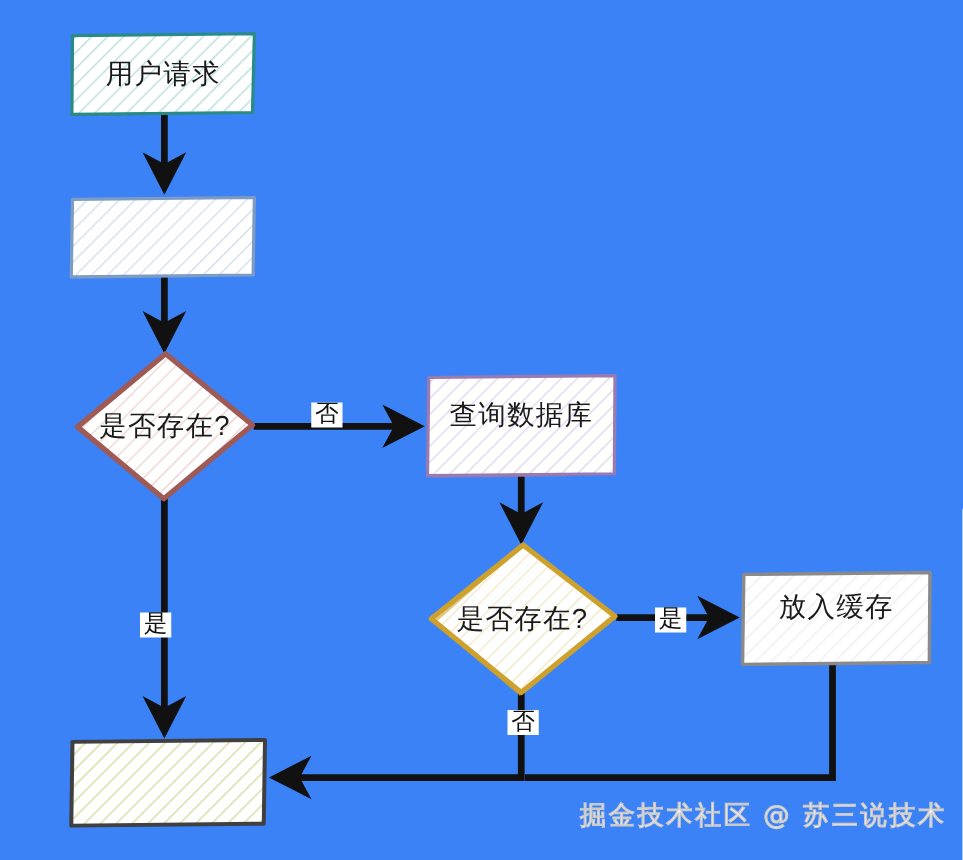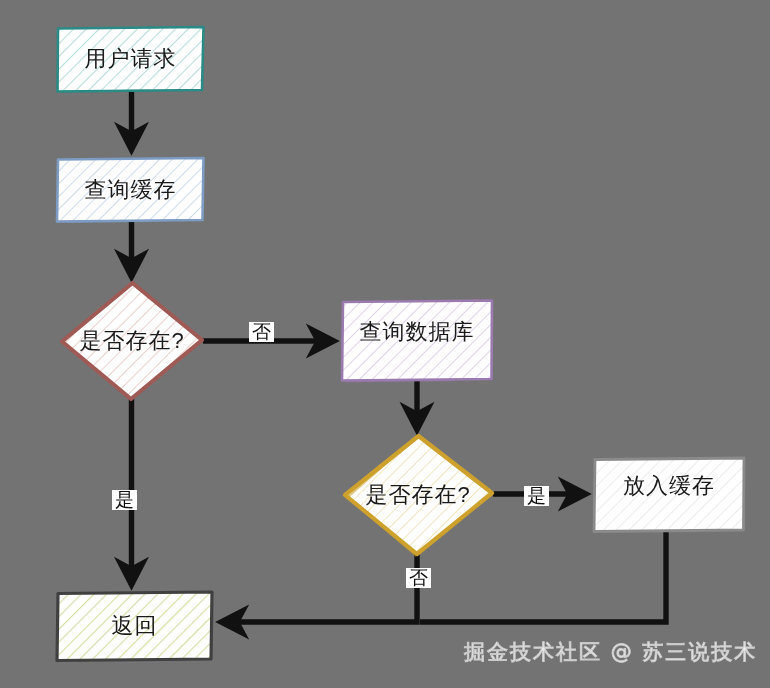--- a/index.html
+++ b/index.html
@@ -7,21 +7,21 @@
     padding: 0;
     background: #ffffff;
   }
   body {
     font-family: "Liberation Sans", "DejaVu Sans", sans-serif;
   }
   #canvas {
     position: relative;
     width: 770px;
     height: 688px;
-    background: #737373;
+    background: #3b82f6;
     overflow: hidden;
   }
   #flow-svg {
     position: absolute;
     left: 0;
     top: 0;
     width: 770px;
     height: 688px;
   }
   .node-label {
@@ -164,31 +164,29 @@
 
     <g>
       <path d="M 58 593.5 L 212 592 L 211 659 L 57 660.5 Z" fill="#ffffff" stroke="none"></path>
       <path d="M 58 593.5 L 212 592 L 211 659 L 57 660.5 Z" fill="url(#hatch-olive)" stroke="none" opacity="0.75"></path>
       <path d="M 58 593.5 L 212 592 L 211 659 L 57 660.5 Z" fill="none" stroke="#404040" stroke-width="3.2" stroke-linejoin="round"></path>
     </g>
   </svg>
 
   <div class="node-label" style="left:57px; top:27px; width:147px; height:64px;">用户请求</div>
 
-  <div class="node-label" style="left:57px; top:158px; width:147px; height:63px;">查询缓存</div>
 
   <div class="node-label" style="left:57px; top:283px; width:150px; height:116px;">是否存在?</div>
 
   <div class="node-label" style="left:342px; top:300px; width:150px; height:64px;">查询数据库</div>
 
   <div class="node-label" style="left:343px; top:436px; width:150px; height:118px;">是否存在?</div>
 
   <div class="node-label" style="left:594px; top:458px; width:150px; height:55px;">放入缓存</div>
 
-  <div class="node-label" style="left:57px; top:592px; width:155px; height:68px;">返回</div>
 
   <div class="edge-label" style="left:249px; top:322px;">否</div>
 
   <div class="edge-label" style="left:112px; top:490px;">是</div>
 
   <div class="edge-label" style="left:524px; top:486px;">是</div>
 
   <div class="edge-label" style="left:406px; top:568px;">否</div>
 
   <div class="watermark" style="left:452px; top:638px;">掘金技术社区 @ 苏三说技术</div>

